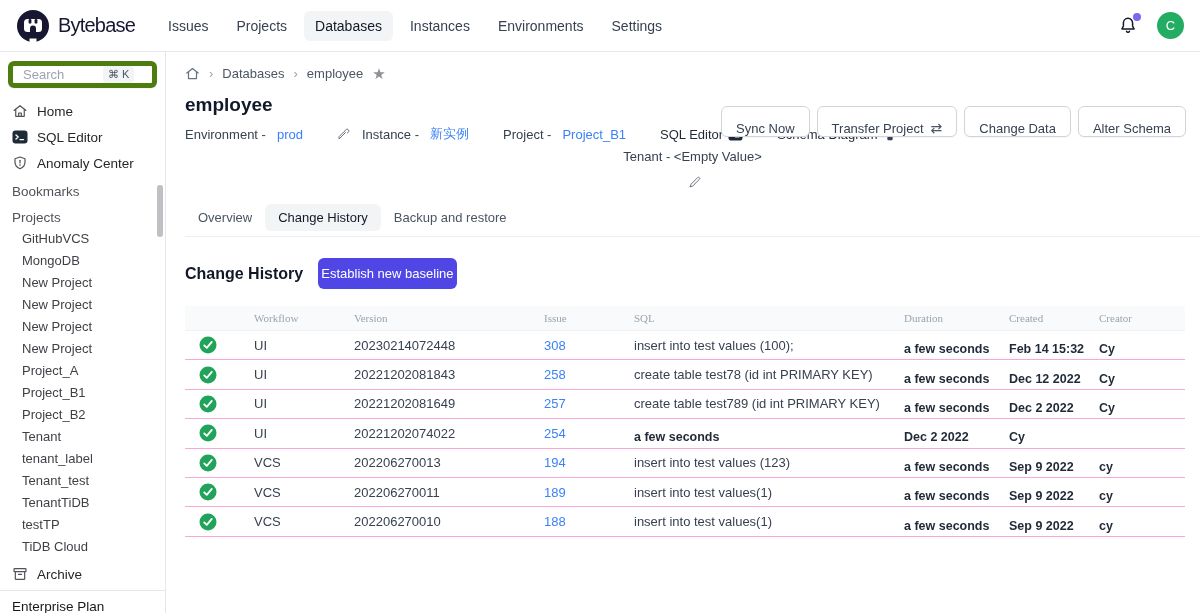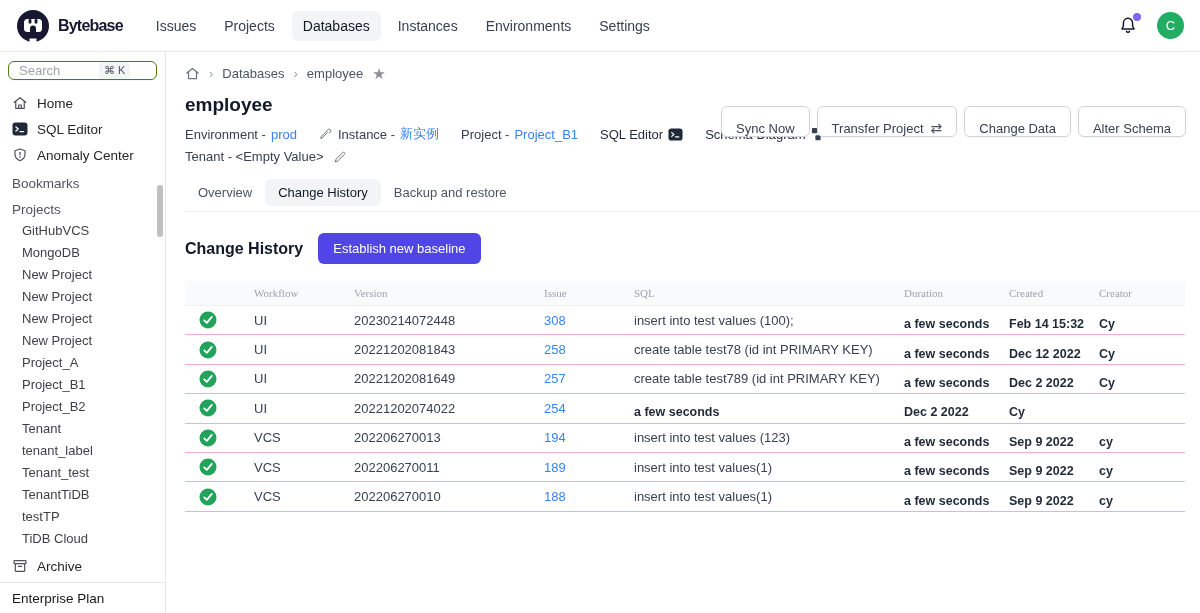--- a/index.html
+++ b/index.html
@@ -4,66 +4,66 @@
 <style>
   * { box-sizing: border-box; }
   html,body { margin:0; padding:0; }
   body {
     width:1200px; height:613px; overflow:hidden; background:#fff;
     font-family:"Liberation Sans", sans-serif; color:#374151;
   }
   
   .topnav { height:52px; display:flex; align-items:center; padding:0 16px; border-bottom:1px solid #e5e7eb; background:#fff; }
   .logo { display:flex; align-items:center; gap:8px; cursor:pointer; }
-  .brand-name { font-size:16px; font-weight:bold; color:var(--brand,#171731); letter-spacing:-0.8px; }
+  .brand-name { font-size:20px; font-weight:normal; color:var(--brand,#171731); letter-spacing:-0.8px; }
   .nav-items { display:flex; gap:6px; margin-left:22px; }
   .nav-item { font-size:14px; color:#374151; padding:7px 11px; border-radius:6px; cursor:pointer; white-space:nowrap; }
   .nav-item.active { background:#f3f4f6; color:#111827; }
   .topnav-right { margin-left:auto; display:flex; align-items:center; gap:18px; }
   .bell-wrap { position:relative; cursor:pointer; width:22px; height:22px; }
   .bell-dot { position:absolute; top:-2px; right:-2px; width:8px; height:8px; border-radius:50%; background:var(--notification,#7b68ee); }
   .avatar { width:27px; height:27px; border-radius:50%; background:var(--avatar,#22ad63); color:#fff; display:flex; align-items:center; justify-content:center; font-size:13px; cursor:pointer; }
   
   .layout { display:flex; height:561px; }
   
   .sidebar { width:166px; min-width:166px; border-right:1px solid #e5e7eb; padding-top:9px; position:relative; display:flex; flex-direction:column; background:#fff; }
-  .search-box { margin:0 8px; height:27px; border:1px solid #4d7c0f; border-radius:6px; display:flex; align-items:center; padding:0 20px 0 8px; box-shadow:0 1px 1px rgba(0,0,0,.04); cursor:text; }
+  .search-box { margin:0 8px; height:27px; border:5px solid #4d7c0f; border-radius:6px; display:flex; align-items:center; justify-content:space-between; padding:0 20px 0 8px; box-shadow:0 1px 1px rgba(0,0,0,.04); cursor:text; }
   .search-input { border:none; outline:none; width:82px; font-size:13px; color:#374151; font-family:"Liberation Sans",sans-serif; }
   .search-input::placeholder { color:#9ca3af; }
   .kbd { background:#f3f4f6; border-radius:4px; font-size:11px; color:#4b5563; padding:2px 5px; white-space:nowrap; }
   .side-nav { margin-top:10px; }
   .side-item { display:flex; align-items:flex-end; gap:9px; padding:5px 12px; font-size:13.5px; color:#27272a; cursor:pointer; }
   .side-item svg { flex:none; }
   .side-section-label { padding:8px 12px 3px; font-size:13.5px; color:#52525b; }
   .side-sub-item { padding:0 12px 0 22px; height:22px; line-height:22px; font-size:13px; color:#3f3f46; cursor:pointer; white-space:nowrap; overflow:hidden; text-overflow:ellipsis; }
   .side-archive { display:flex; align-items:center; gap:9px; padding:8px 12px; font-size:13.5px; color:#27272a; cursor:pointer; margin-top:auto; }
   .side-footer { border-top:1px solid #e5e7eb; padding:8px 12px 12px; font-size:13.5px; color:#18181b; cursor:pointer; }
   .side-scroll-thumb { position:absolute; right:2px; top:133px; width:6px; height:52px; border-radius:3px; background:#bfbfc4; }
   
   .main { flex:1; padding:14px 0 0 19px; position:relative; }
   .breadcrumb { display:flex; align-items:center; gap:9px; font-size:13px; color:#4b5563; }
   .crumb { cursor:pointer; }
   .crumb-sep { color:#9ca3af; font-size:13px; }
   .star-icon { color:#8e9196; font-size:15px; cursor:pointer; line-height:1; }
   .page-title { font-size:19px; font-weight:bold; color:#111827; margin-top:13px; }
-  .meta-line { display:flex; align-items:center; gap:5px; font-size:13px; color:#374151; margin-top:9px; }
-  .meta-line.second { margin-top:6px; }
+  .meta-line { display:flex; align-items:center; gap:11px; font-size:13px; color:#374151; margin-top:9px; }
+  .meta-line.second { margin-top:6px;flex-direction:column; }
   .meta-gap { width:12px; }
   .meta-link { color:var(--link,#3b82f6); cursor:pointer; text-decoration:none; }
   .meta-plain-link { color:#1f2937; cursor:pointer; display:flex; align-items:center; gap:5px; }
   .actions { position:absolute; top:54px; right:14px; display:flex; gap:7px; }
   .action-btn { background:#fff; border:1px solid #d1d5db; border-radius:6px; height:31px; padding:0 14px; font-size:13px; color:#374151; cursor:pointer; display:flex; align-items:flex-end; gap:7px; font-family:"Liberation Sans",sans-serif; box-shadow:0 1px 1px rgba(0,0,0,.04); white-space:nowrap; }
   .transfer-glyph { font-size:14px; color:#4b5563; }
   .tabs { display:flex; margin-top:15px; }
   .tab { font-size:13px; padding:6px 13px; border-radius:6px; color:#4b5563; cursor:pointer; white-space:nowrap; }
   .tab.active { background:#f3f4f6; color:#111827; }
   .main-divider { height:1px; background:#eeeef1; margin-top:5px; }
   .section-head { display:flex; align-items:center; gap:15px; margin-top:21px; }
   .section-title { font-size:16px; font-weight:bold; color:#111827; }
-  .baseline-btn { background:var(--accent,#4f46e5); color:#fff; border:none; border-radius:6px; padding:8px 15px; font-size:13px; cursor:pointer; font-family:"Liberation Sans",sans-serif; }
+  .baseline-btn { background:var(--accent,#4f46e5); color:#fff; border:none; border-radius:6px; padding:8px 3px; font-size:13px; cursor:pointer; font-family:"Liberation Sans",sans-serif; }
   
   .table { margin-top:17px; width:1000px; }
   .thead, .trow { display:grid; grid-template-columns:55px 100px 190px 90px 270px 105px 90px 100px; align-items:center; }
   .thead { background:#f9fafb; height:25px; border-bottom:1px solid #f1f1f4;font-family:Liberation Serif, serif; }
   .th { padding-left:14px; font-size:11px; color:#9ca3af; white-space:nowrap; overflow:hidden; }
   .trow { height:29.4px; border-bottom:1px solid #f9a8d4; font-size:13px; color:#374151; }
   .td { padding-left:14px; white-space:nowrap; overflow:hidden; text-overflow:ellipsis; }
   .td.status { display:flex; align-items:center; }
   .issue-link { color:var(--link,#3b82f6); cursor:pointer; text-decoration:none; }
   .td.strong { font-weight:bold; color:#1f2937; font-size:12.5px;margin-top:8px; }

